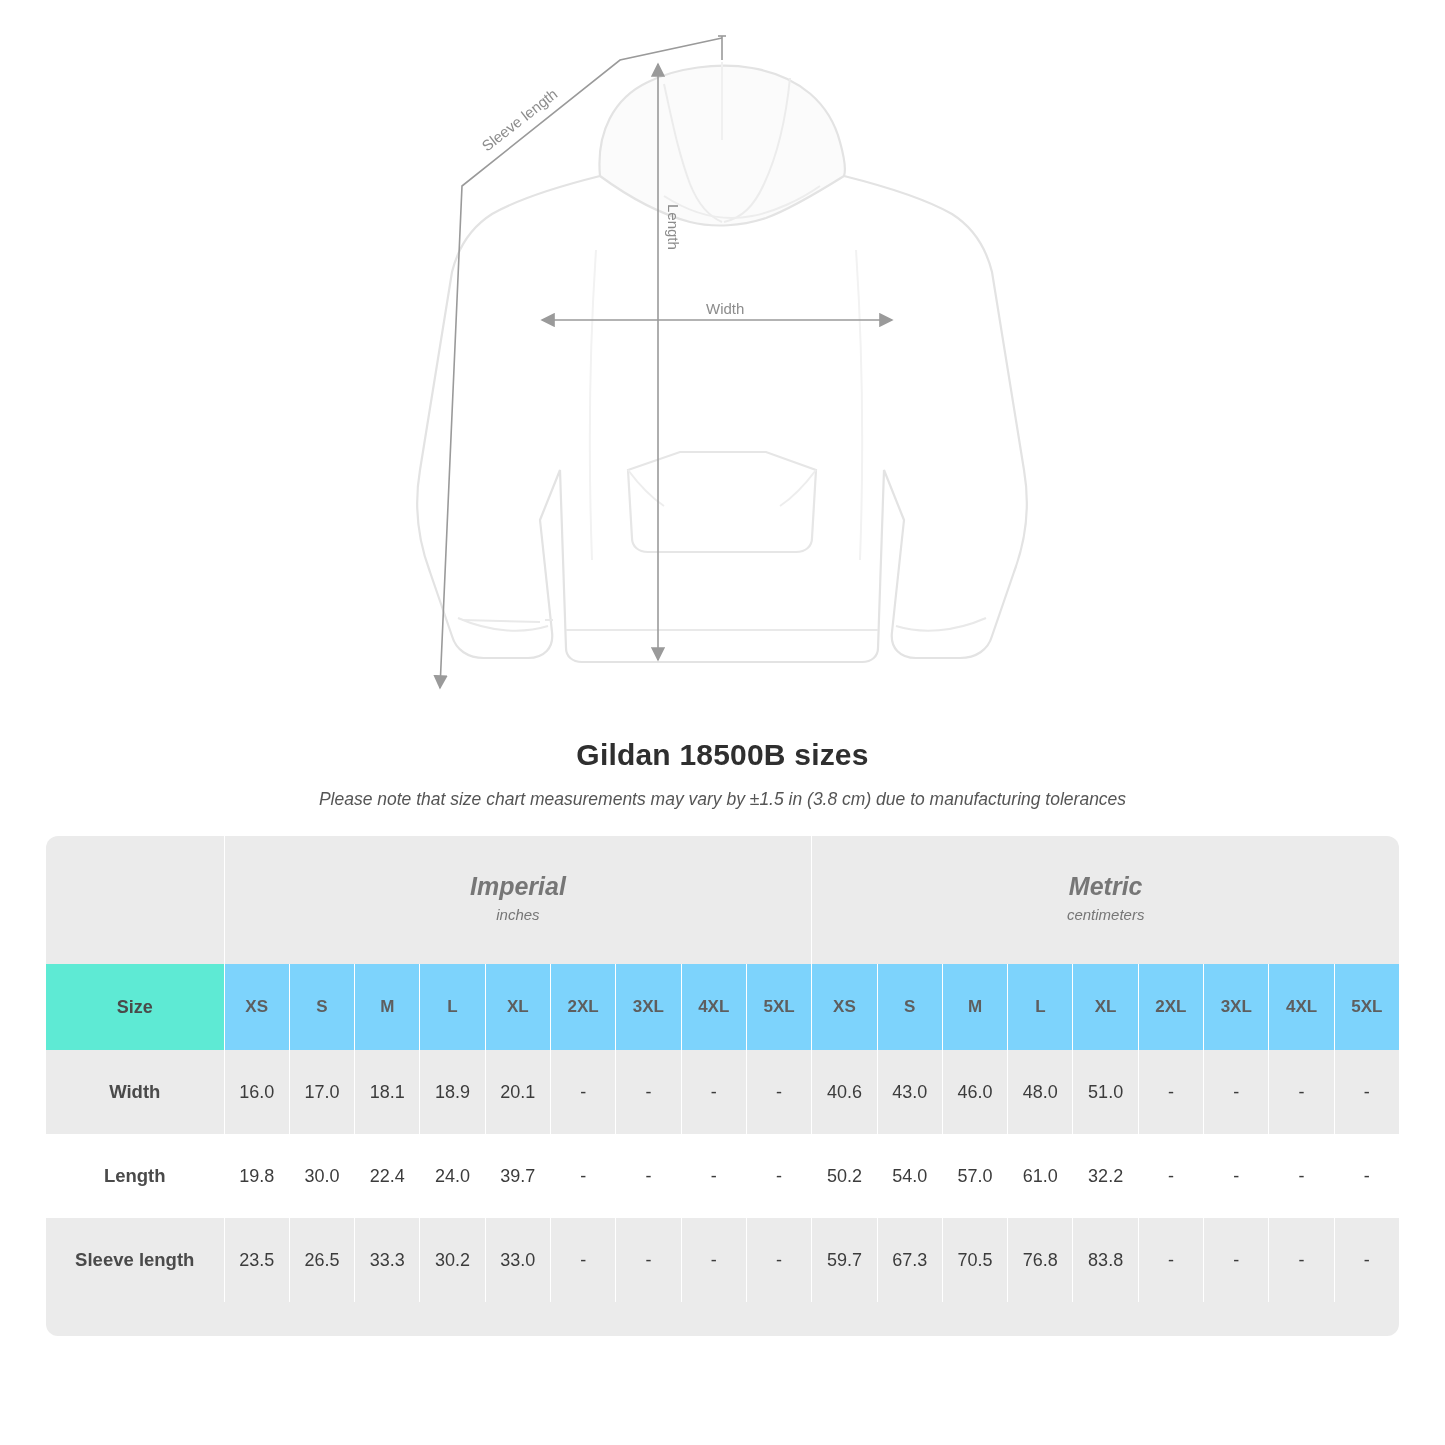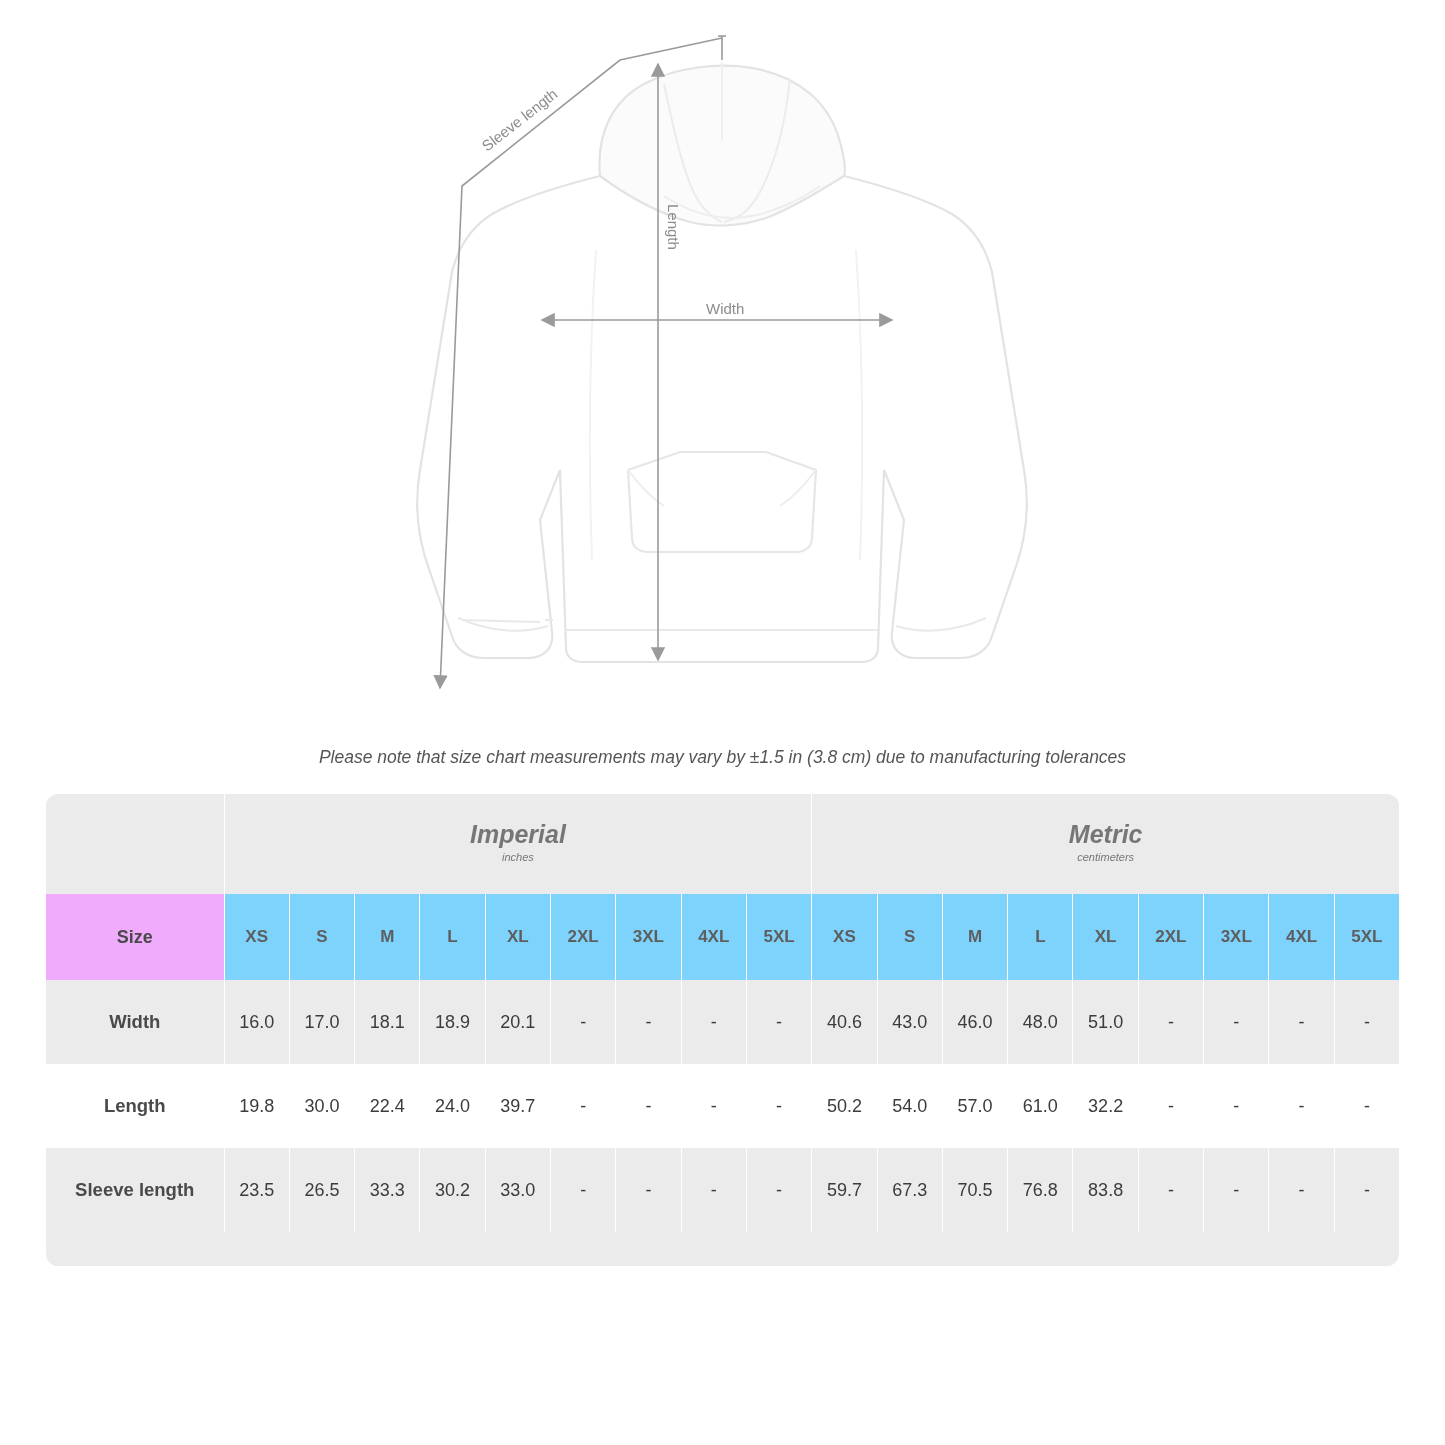--- a/index.html
+++ b/index.html
@@ -64,48 +64,48 @@
   }
   table.size-table td, table.size-table th {
     text-align: center;
     vertical-align: middle;
     border-right: 1px solid #ffffff;
     padding: 0;
   }
   
   .sys-row td {
     background: #ebebeb;
-    height: 100px;
+    height: 128px;
     border-right: none;
     margin-top: 12px;
   }
   .sys-name {
     font-size: 25px;
     font-style: italic;
     font-weight: bold;
     color: #767676;
     line-height: 1.15;
   }
   .sys-unit {
-    font-size: 11px;
+    font-size: 15px;
     font-style: italic;
     color: #767676;
     line-height: 1.8;
   }
 
   
   .size-row td {
     height: 86px;
     background: #7dd3fc;
     font-weight: bold;
     color: #5e5e5e;
     font-size: 17px;
   }
   .size-row td.label-cell {
-    background: #f0abfc;
+    background: #5eead4;
     font-size: 18px;
     color: #4a4a4a;
   }
 
   
   .data-row td {
     height: 84px;
     font-size: 18px;
     color: #3c3c3c;
   }
@@ -216,20 +216,21 @@
       </g>
 
       <g>
         <path d="M542 320 L 892 320" stroke="#9a9a9a" stroke-width="1.6" fill="none" marker-start="url(#arrowStart)" marker-end="url(#arrowEnd)"></path>
         <text x="706" y="314" font-family="Liberation Sans, sans-serif" font-size="15" fill="#8c8c8c">Width</text>
       </g>
     </svg>
   </div>
 
   <div class="heading-block">
+    <h1 class="chart-title">Gildan 18500B sizes</h1>
     <p class="chart-note">Please note that size chart measurements may vary by ±1.5 in (3.8 cm) due to manufacturing tolerances</p>
   </div>
 
   <div class="table-wrap">
     <table class="size-table">
       <colgroup>
         <col class="c-label">
         <col class="c-data">
           <col class="c-data">
           <col class="c-data">

